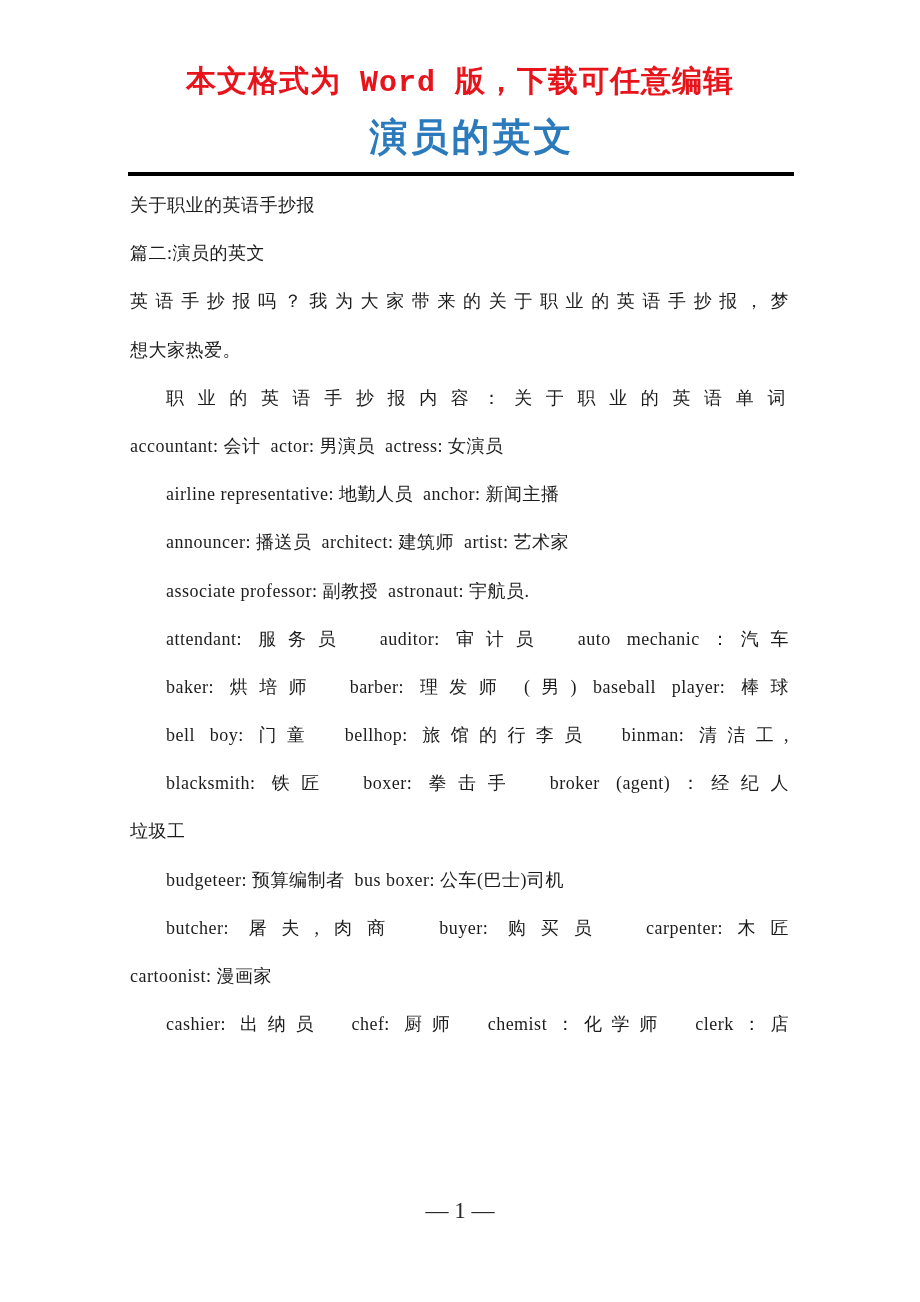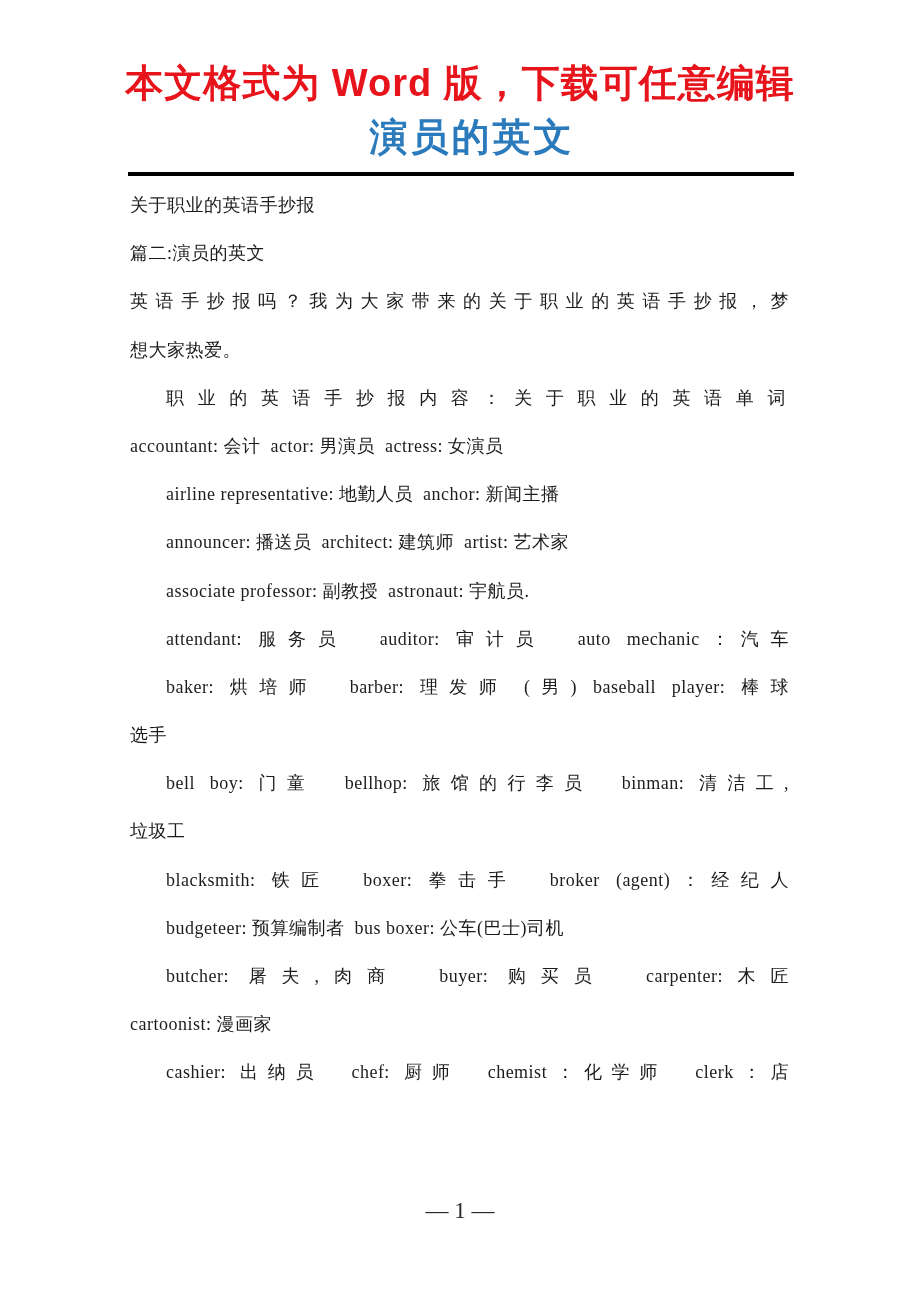--- a/index.html
+++ b/index.html
@@ -14,23 +14,23 @@
     background: #ffffff;
     overflow: hidden;
     font-family: "Liberation Serif", "DejaVu Serif", serif;
   }
   .notice {
     position: absolute;
     top: 64px;
     left: 0;
     width: 100%;
     text-align: center;
-    font-family: Liberation Sans, sans-serif;
+    font-family: Liberation Mono, monospace;
     font-weight: bold;
-    font-size: 38px;
+    font-size: 30px;
     line-height: 38px;
     letter-spacing: 1px;
     color: var(--notice-red, #e8141b);
   }
   .doc-title {
     position: absolute;
     top: 113px;
     left: 12px;
     width: 100%;
     margin: 0;
@@ -100,24 +100,23 @@
       <div class="line">篇二:演员的英文</div>
       <div class="line fill">英语手抄报吗？我为大家带来的关于职业的英语手抄报，梦</div>
       <div class="line">想大家热爱。</div>
       <div class="line indent fill spread">职业的英语手抄报内容：关于职业的英语单词</div>
       <div class="line">accountant: 会计  actor: 男演员  actress: 女演员</div>
       <div class="line indent">airline representative: 地勤人员  anchor: 新闻主播</div>
       <div class="line indent">announcer: 播送员  architect: 建筑师  artist: 艺术家</div>
       <div class="line indent">associate professor: 副教授  astronaut: 宇航员.</div>
       <div class="line indent fill">attendant: 服务员  auditor: 审计员  auto mechanic：汽车</div>
       <div class="line indent fill">baker: 烘培师  barber: 理发师 (男) baseball player: 棒球</div>
-      <div class="line">选手</div>
       <div class="line indent fill">bell boy: 门童  bellhop: 旅馆的行李员  binman: 清洁工,</div>
+      <div class="line indent fill">blacksmith: 铁匠  boxer: 拳击手  broker (agent)：经纪人</div>
       <div class="line">垃圾工</div>
-      <div class="line indent fill">blacksmith: 铁匠  boxer: 拳击手  broker (agent)：经纪人</div>
       <div class="line indent">budgeteer: 预算编制者  bus boxer: 公车(巴士)司机</div>
       <div class="line indent fill">butcher: 屠夫,肉商  buyer: 购买员  carpenter:木匠</div>
       <div class="line">cartoonist: 漫画家</div>
       <div class="line indent fill">cashier: 出纳员  chef: 厨师  chemist：化学师  clerk：店</div>
     </div>
 
   <div class="footer">— 1 —</div>
 </div>
 
 </body></html>

